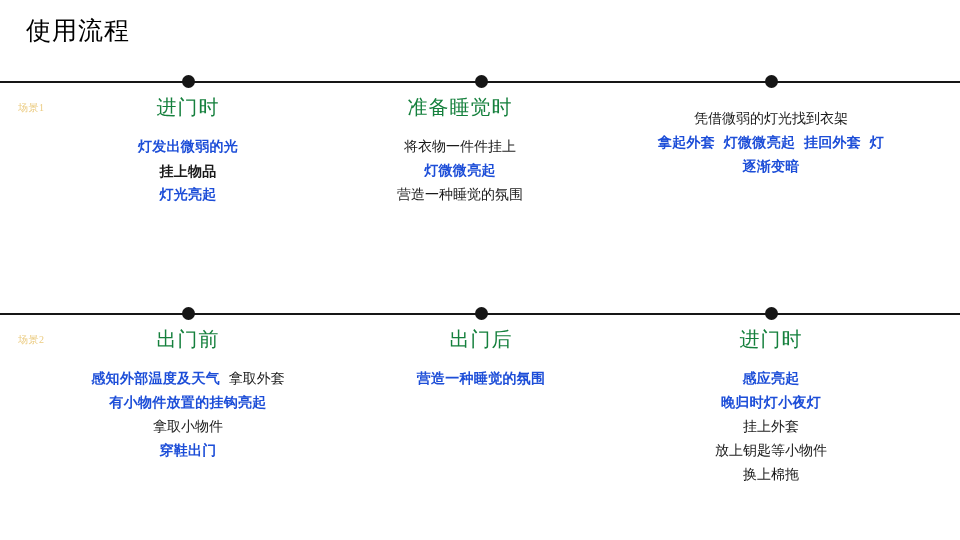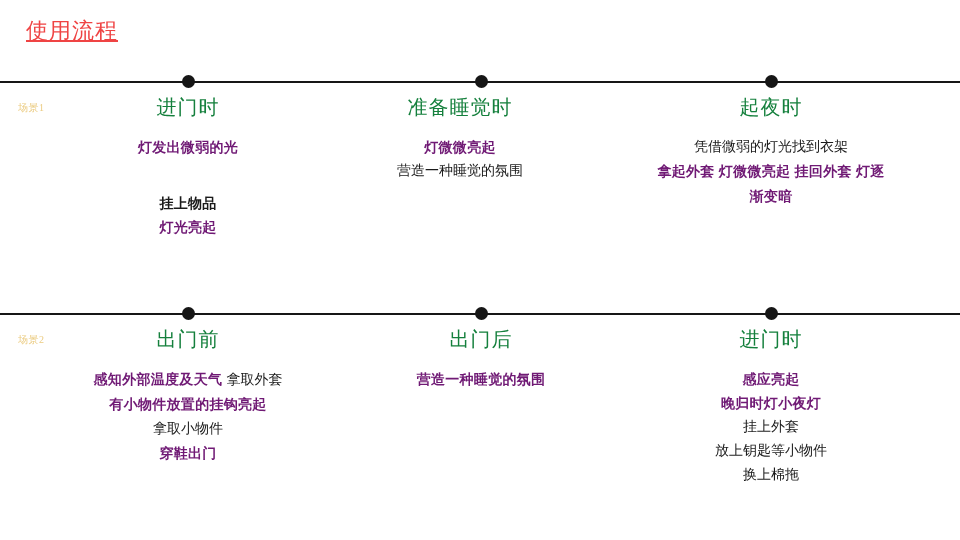--- a/index.html
+++ b/index.html
@@ -16,26 +16,25 @@
     overflow: hidden;
     position: relative;
   }
 
   
   .page-title {
     position: absolute;
     left: 26px;
     top: 16px;
     font-family: "Liberation Serif", "DejaVu Serif", serif;
-    font-size: 22px;
+    font-size: 25px;
     line-height: 30px;
-    color: #ef4444;
+    color: #000000;
     letter-spacing: 1px;
     white-space: nowrap;
-    text-decoration: underline;
   }
 
   
   .section {
     position: absolute;
     left: 0;
     width: 960px;
   }
   .section-1 { top: 75px; }
   .section-2 { top: 307px; }
@@ -104,26 +103,25 @@
   .t-serif {
     font-family: "Liberation Serif", "DejaVu Serif", serif;
     font-weight: normal;
     color: #1a1a1a;
   }
   .t-hei {
     font-family: "Liberation Sans", "DejaVu Sans", sans-serif;
     font-weight: bold;
     color: #1a1a1a;
     letter-spacing: 0.3px;
-    margin-top: 32px;
   }
   .t-orange {
-    font-family: Liberation Sans, sans-serif;
+    font-family: Liberation Mono, monospace;
     font-weight: bold;
-    color: #701a75;
+    color: #1d4ed8;
     letter-spacing: 0.3px;
   }
 
   
   .line-block { display: block; }
   
   .flow { display: block; }
   .flow .step { display: inline; }
 </style>
 </head>
@@ -142,26 +140,26 @@
         <div class="col-head">进门时</div>
         <div class="col-body">
           <span class="line-block t-orange">灯发出微弱的光</span>
           <span class="line-block t-hei">挂上物品</span>
           <span class="line-block t-orange">灯光亮起</span>
         </div>
       </div>
       <div class="column" style="left: 345px;">
         <div class="col-head">准备睡觉时</div>
         <div class="col-body">
+          <span class="line-block t-serif">将衣物一件件挂上</span>
           <span class="line-block t-orange">灯微微亮起</span>
           <span class="line-block t-serif">营造一种睡觉的氛围</span>
         </div>
       </div>
       <div class="column" style="left: 656px;">
-        <div class="col-head">起夜时</div>
         <div class="col-body">
           <div class="flow"><span class="step t-serif">凭借微弱的灯光找到衣架</span></div>
           <div class="flow"><span class="step t-orange">拿起外套 灯微微亮起 挂回外套 灯逐渐变暗</span></div>
         </div>
       </div>
     </div>
     <div class="section section-2">
       <div class="axis"></div>
       <div class="node-dot" style="left: 188px;"></div>
       <div class="node-dot" style="left: 481px;"></div>

